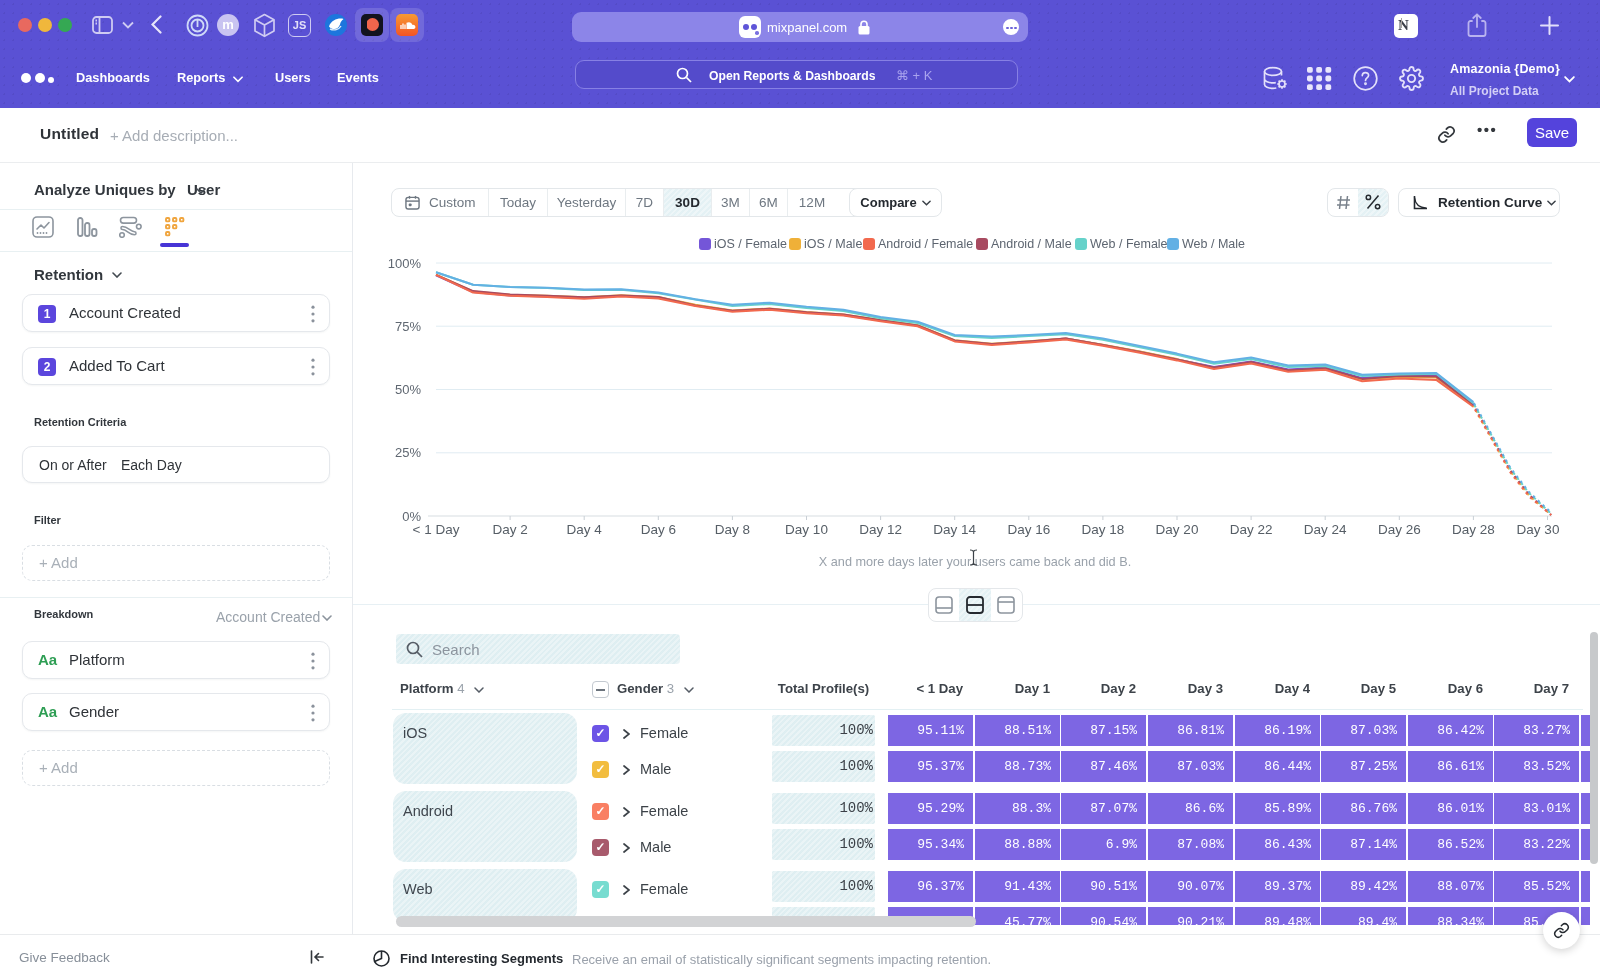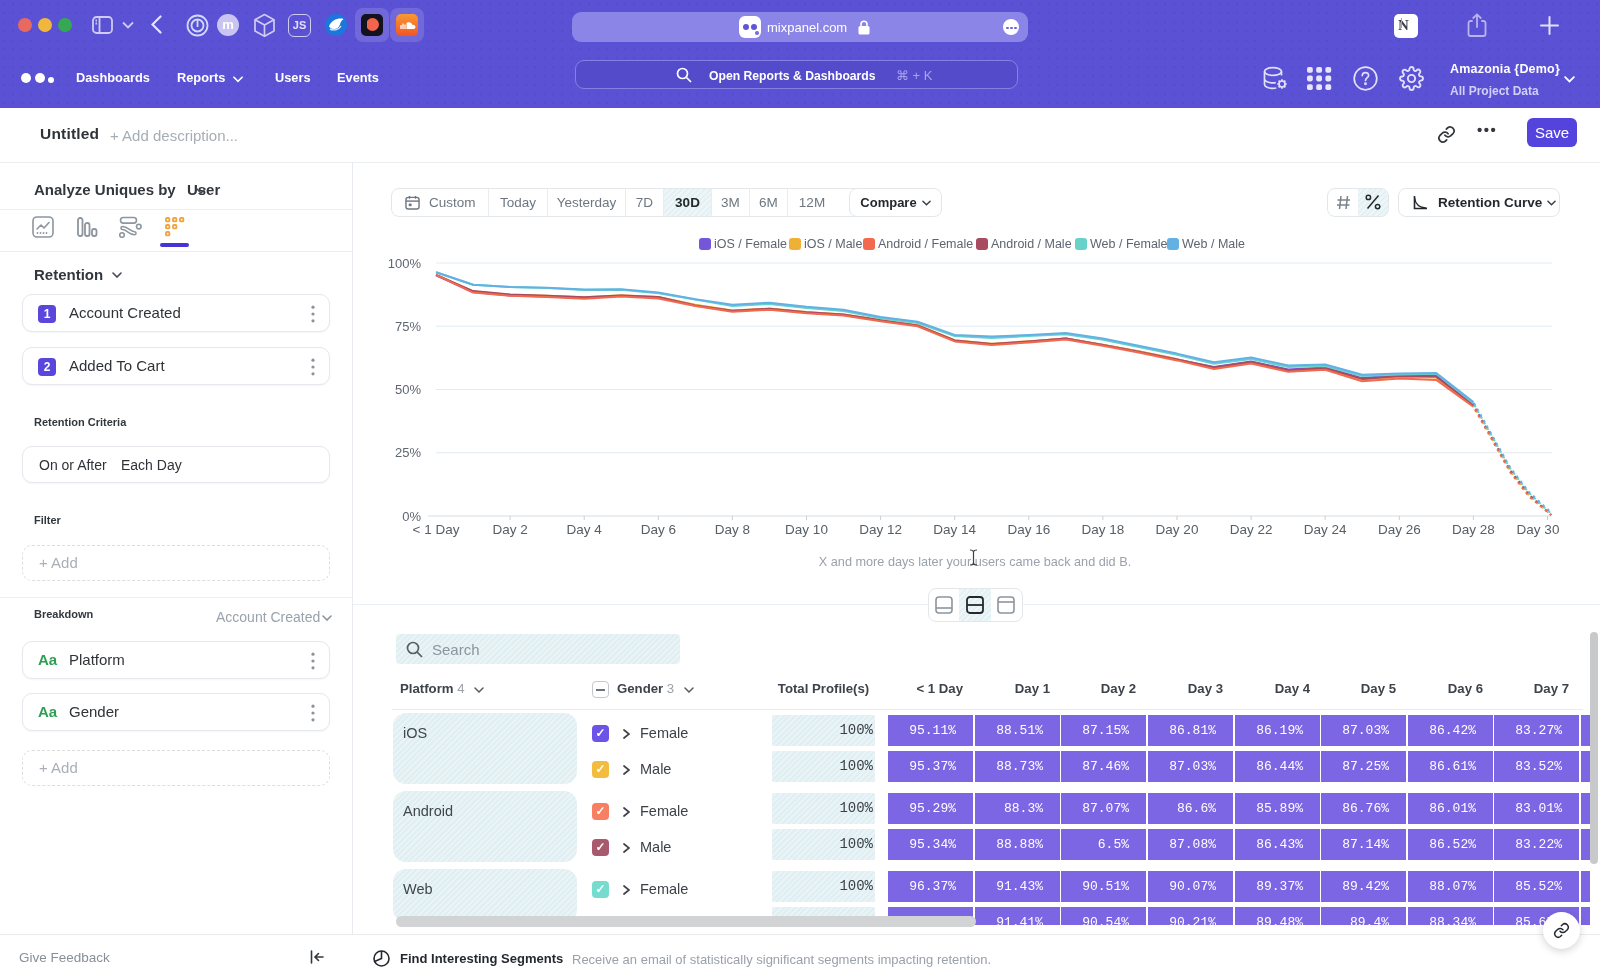--- a/index.html
+++ b/index.html
@@ -24,21 +24,21 @@
 .badge { position:absolute; left:15px; top:10px; width:18px; height:18px; background:#5b46dd; border-radius:4px; color:#fff; font-size:12px; font-weight:bold; text-align:center; line-height:18px; }
 .cardtxt { position:absolute; left:46px; top:0; line-height:36px; font-size:15px; color:#2f3338; }
 .dashadd { position:absolute; left:22px; width:308px; height:36px; border:1px dashed #d9dee3; border-radius:10px; color:#a9b0b8; font-size:15px; line-height:34px; padding-left:16px; }
 .divline { position:absolute; left:0; width:352px; height:1px; background:#e8f0f2; }
 
 .seg { position:absolute; top:188px; height:29px; border:1px solid #e3e7ea; border-radius:8px; background:#fff; display:flex; align-items:center; }
 .segbtn { height:27px; line-height:27px; font-size:13.5px; color:#6e7781; text-align:center; border-right:1px solid #e9edef; }
 .shimmer { background:#eaf4f6; background-image:repeating-linear-gradient(135deg, rgba(145,200,212,.13) 0 2px, rgba(145,200,212,0) 2px 4px); }
 .shimlight { background:#eef6f8; background-image:repeating-linear-gradient(135deg, rgba(140,198,212,.10) 0 2px, rgba(140,198,212,0) 2px 4px); }
 
-.pcell { position:absolute; background:#7d66e3; color:#fff; font-family:"Liberation Mono", monospace; font-size:13px; text-align:right; padding-right:17px; line-height:31px; height:31px; width:85px; }
+.pcell { position:absolute; background:#7d66e3; color:#fff; font-family:"Liberation Mono", monospace; font-size:13px; text-align:right; padding-right:9px; line-height:31px; height:31px; width:85px; }
 .shimcell { position:absolute; left:772px; width:103px; height:31px; color:#3b4047; font-family:"Liberation Mono", monospace; font-size:14px; text-align:right; line-height:31px; border-radius:2px; }
 .platcell { position:absolute; left:393px; width:184px; border-radius:13px; color:#3f464e; font-size:14.5px; padding:12px 0 0 10px; }
 .chk { position:absolute; left:592px; width:17px; height:17px; border-radius:4px; color:#fff; text-align:center; font-size:12px; line-height:17px; font-weight:bold; }
 .grow { position:absolute; left:622px; font-size:14.5px; color:#3c4248; }
 .hdrcol { position:absolute; top:681px; font-weight:bold; font-size:13.2px; color:#3d434a; }
 
 #botbar { position:absolute; left:0; top:934px; width:1600px; height:42px; background:#fff; border-top:1px solid #e9ebed; }
 </style>
 </head>
 <body>
@@ -465,40 +465,40 @@
 <div class="pcell" style="left:1061px;top:793px">87.07%</div>
 <div class="pcell" style="left:1148px;top:793px">86.6%</div>
 <div class="pcell" style="left:1235px;top:793px">85.89%</div>
 <div class="pcell" style="left:1321px;top:793px">86.76%</div>
 <div class="pcell" style="left:1408px;top:793px">86.01%</div>
 <div class="pcell" style="left:1494px;top:793px">83.01%</div>
 <div class="pcell" style="left:1581px;top:793px;width:9px;padding:0"></div>
 <div class="shimcell shimmer" style="top:829px;padding-right:2px">100%</div>
 <div class="pcell" style="left:888px;top:829px">95.34%</div>
 <div class="pcell" style="left:975px;top:829px">88.88%</div>
-<div class="pcell" style="left:1061px;top:829px">6.5%</div>
+<div class="pcell" style="left:1061px;top:829px">6.9%</div>
 <div class="pcell" style="left:1148px;top:829px">87.08%</div>
 <div class="pcell" style="left:1235px;top:829px">86.43%</div>
 <div class="pcell" style="left:1321px;top:829px">87.14%</div>
 <div class="pcell" style="left:1408px;top:829px">86.52%</div>
 <div class="pcell" style="left:1494px;top:829px">83.22%</div>
 <div class="pcell" style="left:1581px;top:829px;width:9px;padding:0"></div>
 <div class="shimcell shimmer" style="top:871px;padding-right:2px">100%</div>
 <div class="pcell" style="left:888px;top:871px">96.37%</div>
 <div class="pcell" style="left:975px;top:871px">91.43%</div>
 <div class="pcell" style="left:1061px;top:871px">90.51%</div>
 <div class="pcell" style="left:1148px;top:871px">90.07%</div>
 <div class="pcell" style="left:1235px;top:871px">89.37%</div>
 <div class="pcell" style="left:1321px;top:871px">89.42%</div>
 <div class="pcell" style="left:1408px;top:871px">88.07%</div>
 <div class="pcell" style="left:1494px;top:871px">85.52%</div>
 <div class="pcell" style="left:1581px;top:871px;width:9px;padding:0"></div>
 <div class="shimcell shimmer" style="top:907px;padding-right:2px">100%</div>
 <div class="pcell" style="left:888px;top:907px">96.34%</div>
-<div class="pcell" style="left:975px;top:907px">91.41%</div>
+<div class="pcell" style="left:975px;top:907px">45.77%</div>
 <div class="pcell" style="left:1061px;top:907px">90.54%</div>
 <div class="pcell" style="left:1148px;top:907px">90.21%</div>
 <div class="pcell" style="left:1235px;top:907px">89.48%</div>
 <div class="pcell" style="left:1321px;top:907px">89.4%</div>
 <div class="pcell" style="left:1408px;top:907px">88.34%</div>
 <div class="pcell" style="left:1494px;top:907px">85.67%</div>
 <div class="pcell" style="left:1581px;top:907px;width:9px;padding:0"></div>
 <div class="abs" style="left:353px;top:925px;width:1247px;height:10px;background:#fff"></div>
 <div class="abs" style="left:396px;top:916px;width:580px;height:11px;background:#d2d3d5;border-radius:6px"></div>
 <div class="abs" style="left:1590px;top:632px;width:8px;height:232px;background:#c7c9cb;border-radius:4px"></div>

